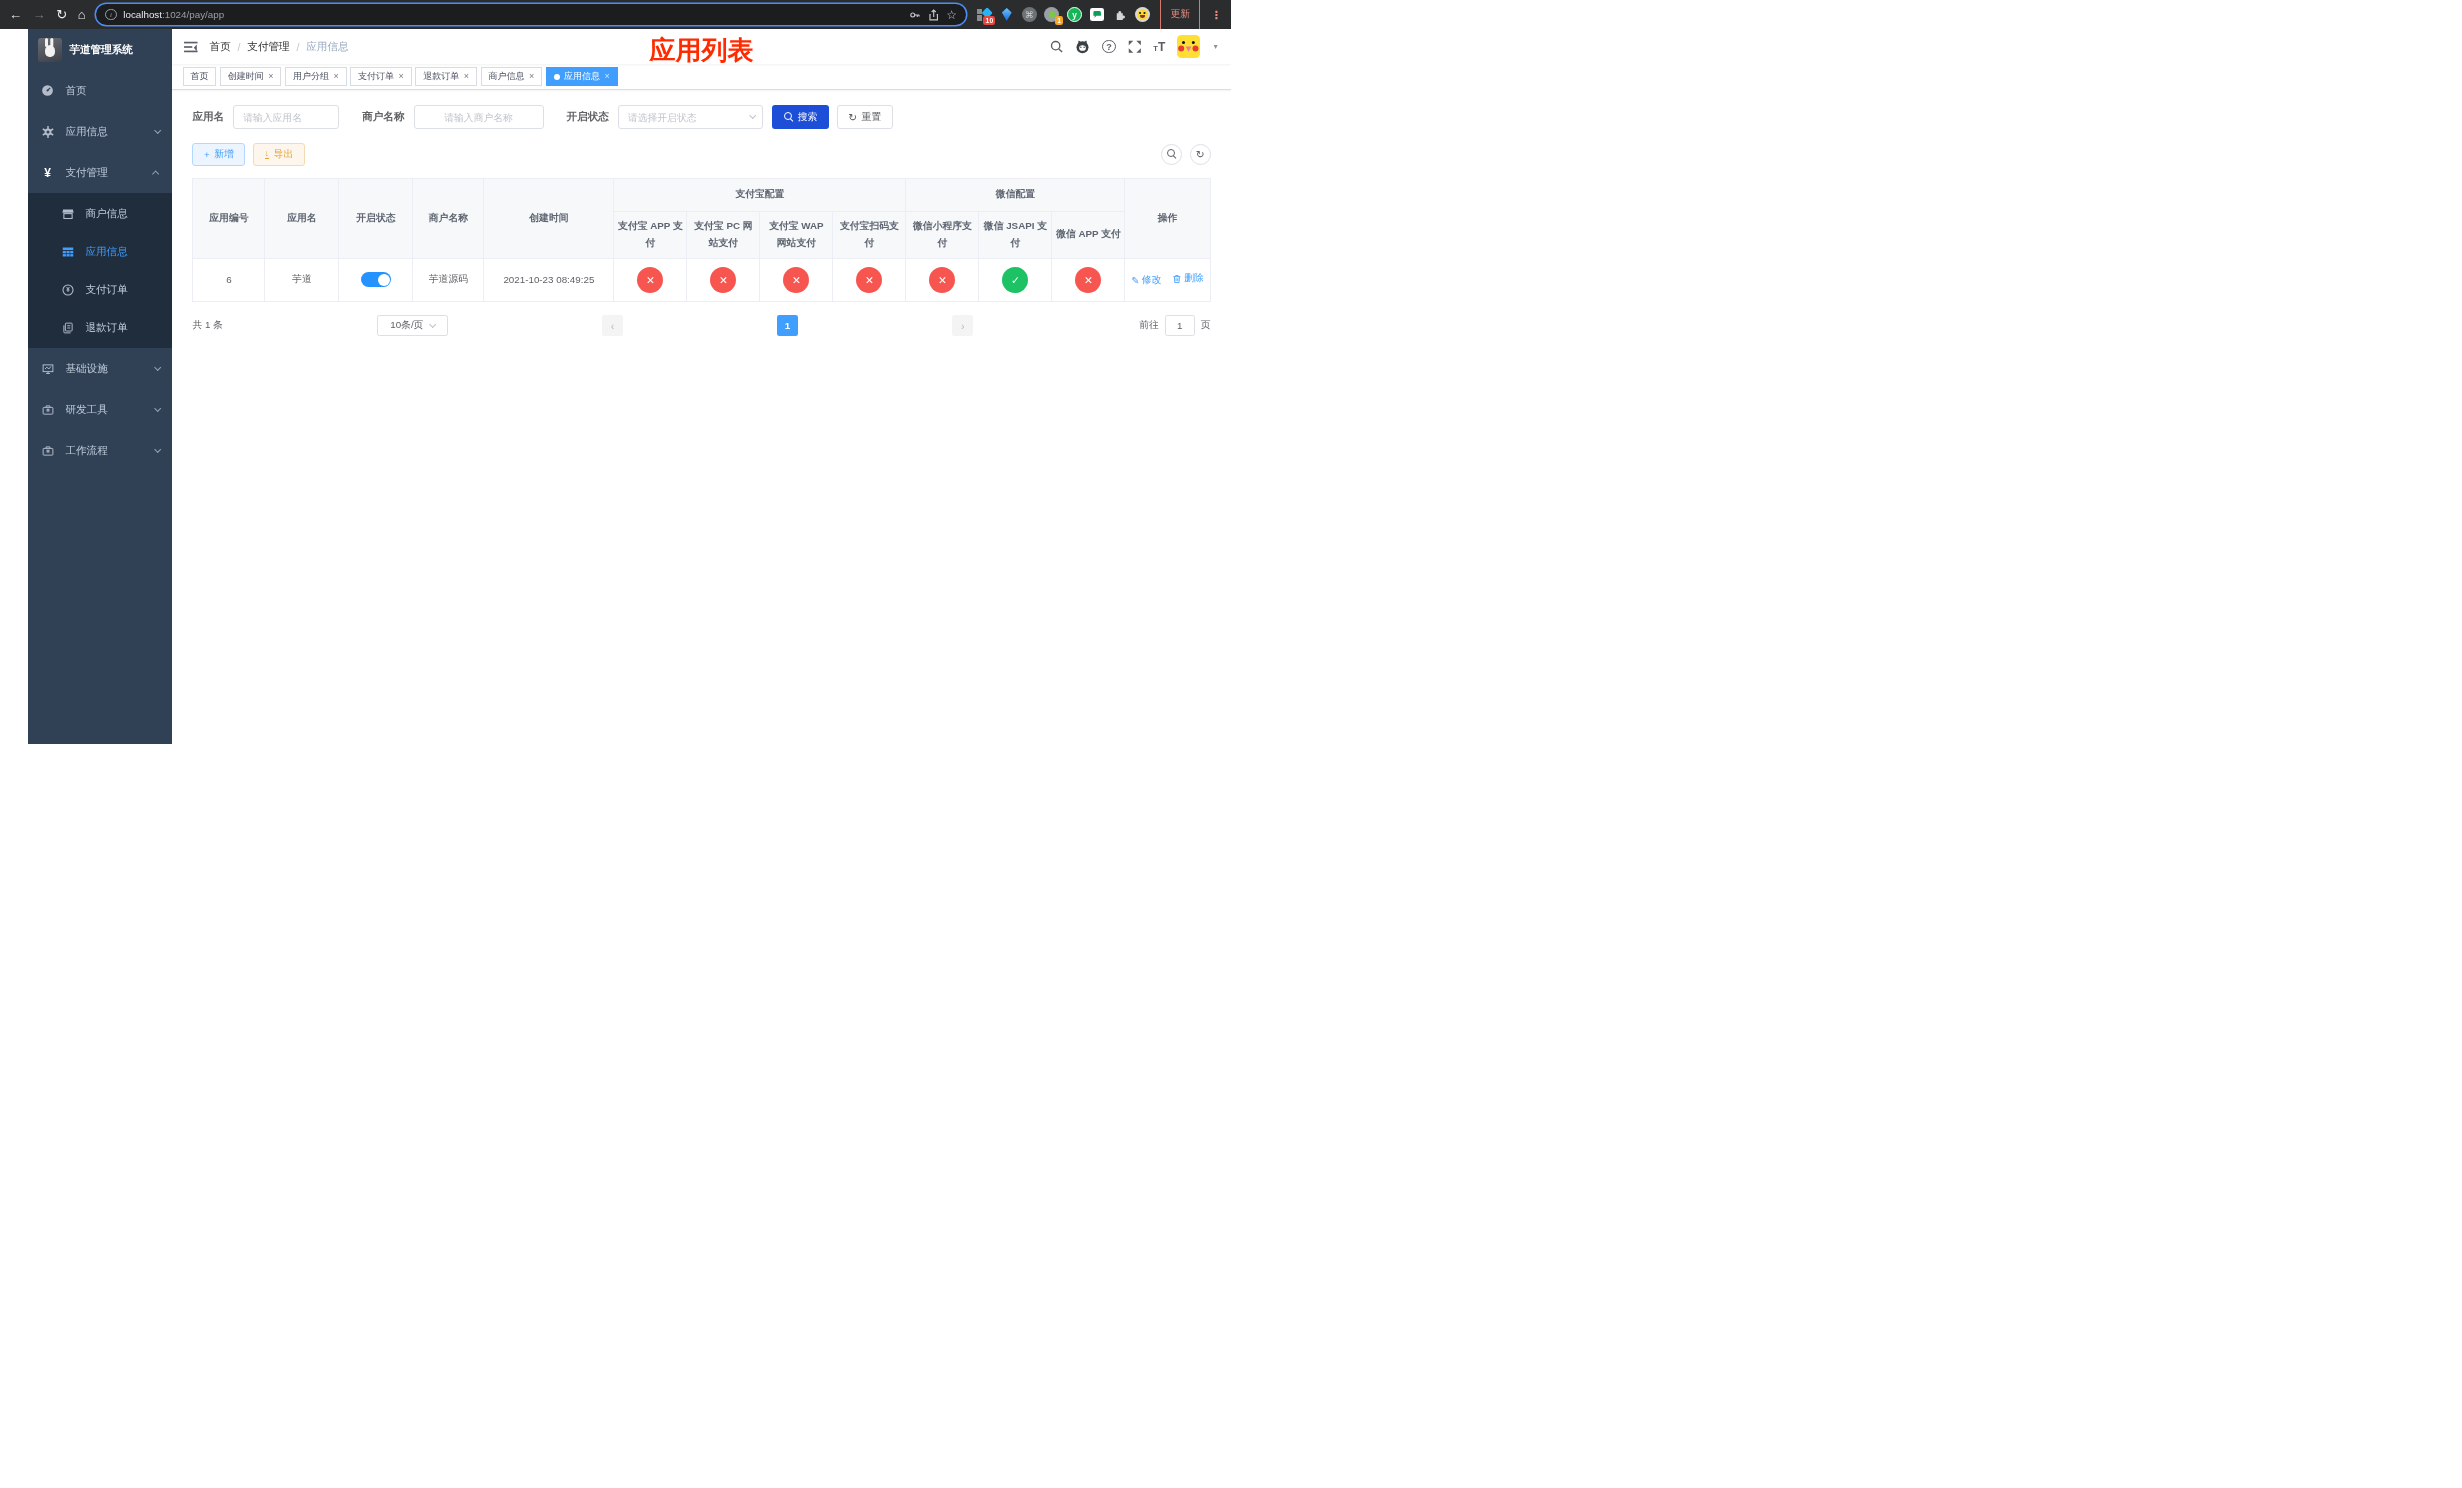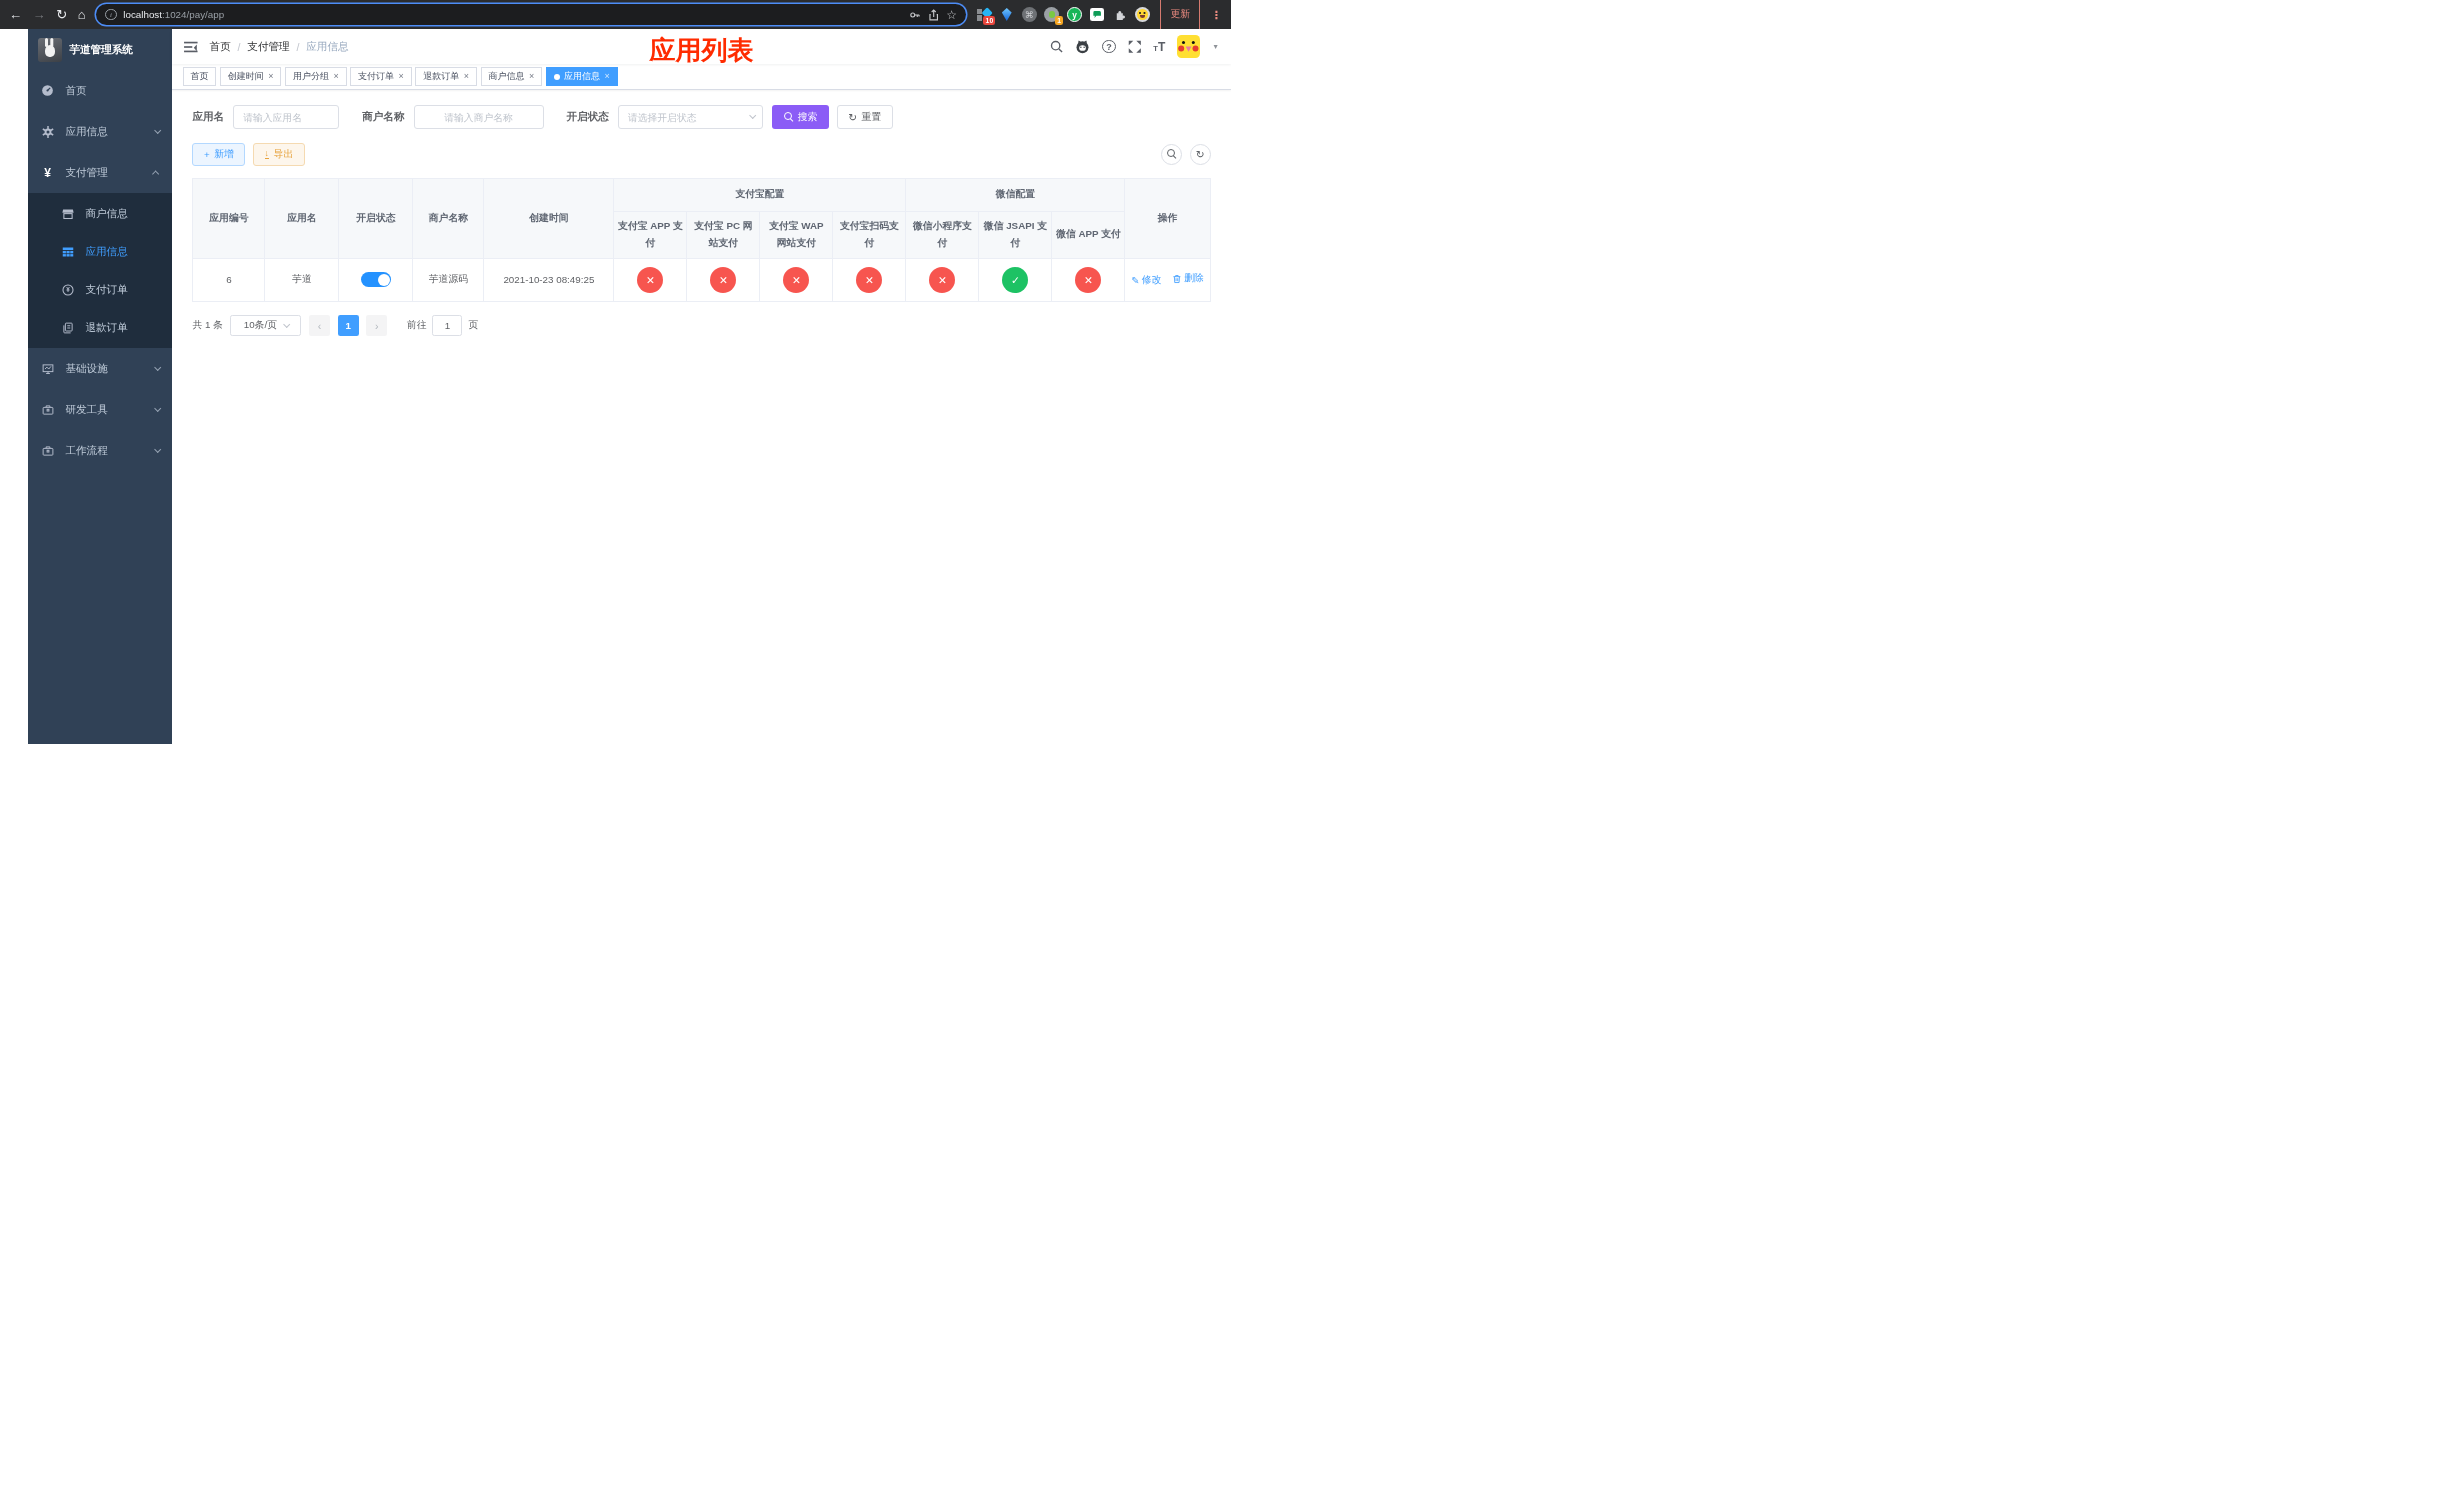--- a/index.html
+++ b/index.html
@@ -129,21 +129,21 @@
   .f-input::placeholder { color:#bfc4cc; }
   .f-gap { width:23px; flex-shrink:0; }
   .f-select { position:relative; display:flex; align-items:center; }
   .f-select .f-input { width:145px; padding-right:21px; }
   .sel-chev { position:absolute; right:8.3px; width:5.3px; height:5.3px;
     border-right:1px solid #c0c4cc; border-bottom:1px solid #c0c4cc;
     transform:rotate(45deg) translateY(-1.5px); pointer-events:none; }
   .btn { height:24px; border-radius:3px; border:0.8px solid transparent; padding:0 10.6px;
     font-size:9.8px; display:inline-flex; align-items:center; gap:4.5px; cursor:pointer;
     font-family:inherit; white-space:nowrap; }
-  .btn-primary { background:#8b5cf6; color:#fff; }
+  .btn-primary { background:#1d4ed8; color:#fff; }
   .btn-default { background:#fff; border-color:#dcdfe6; color:#606266; }
   .btn-plain-blue { background:#ecf5ff; border-color:#b3d8ff; color:#409eff; height:23px; }
   .btn-plain-warn { background:#fdf6ec; border-color:#f5dab1; color:#e6a23c; height:23px; }
   .icon-search { position:relative; width:9.8px; height:9.8px; display:inline-block; }
   .icon-search::before { content:''; position:absolute; left:0; top:0; width:6px; height:6px;
     border:1.1px solid currentColor; border-radius:50%; }
   .icon-search::after { content:''; position:absolute; left:7.2px; top:6px; width:1.2px;
     height:3.8px; background:currentColor; transform:rotate(-45deg); }
   .icon-refresh { font-size:10.6px; line-height:1; }
   .icon-down { display:inline-block; line-height:1; border-bottom:1.1px solid currentColor;
@@ -173,21 +173,21 @@
   .switch.on .knob { left:16.7px; }
   .status { width:26px; height:26px; border-radius:50%; display:inline-flex;
     align-items:center; justify-content:center; color:#fff; font-size:10.6px; }
   .status.no { background:#f7554f; }
   .status.ok { background:#1dc264; }
   .op { color:#409eff; cursor:pointer; display:inline-flex; align-items:center; gap:2.3px;
     margin:0 5.3px; white-space:nowrap; }
   .op svg { display:block; }
 
   
-  .pagination { display:flex; align-items:center; justify-content:flex-start; gap:7.6px;
+  .pagination { display:flex; align-items:center; justify-content:space-between; gap:7.6px;
     margin-top:13.6px; font-size:9.8px; color:#606266; }
   .psize { position:relative; width:71px; height:21px; border:0.8px solid #dcdfe6;
     border-radius:2.3px; display:flex; align-items:center; justify-content:center;
     gap:6px; cursor:pointer; background:#fff; }
   .psize .sel-chev { position:static; transform:rotate(45deg) translateY(-1.5px); }
   .pg-btn { width:21px; height:21px; border-radius:2.3px; background:#f4f4f5; color:#b4b9bf;
     display:flex; align-items:center; justify-content:center; font-size:10.6px; cursor:pointer; }
   .pg-num { width:21px; height:21px; border-radius:2.3px; background:#409eff; color:#fff;
     display:flex; align-items:center; justify-content:center; font-weight:700; cursor:pointer; }
   .goto-wrap { display:flex; align-items:center; gap:6px; margin-left:12px; }

